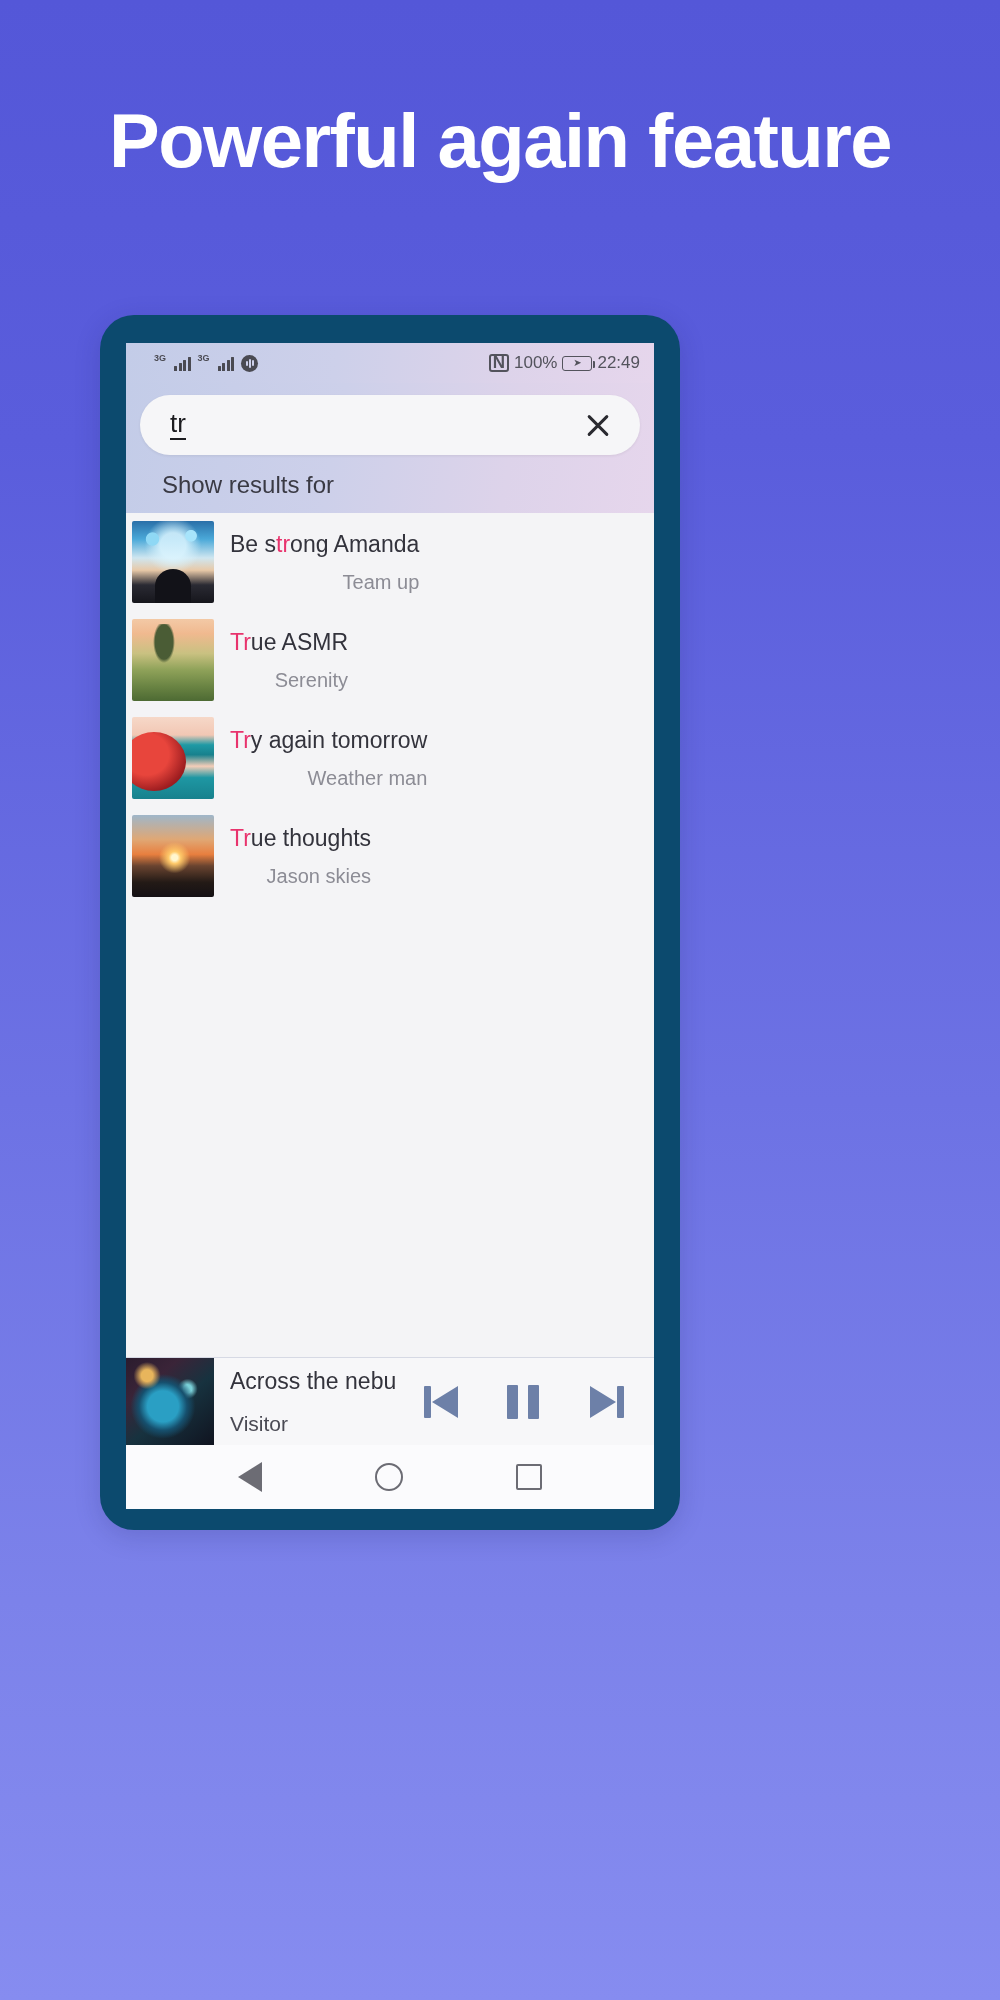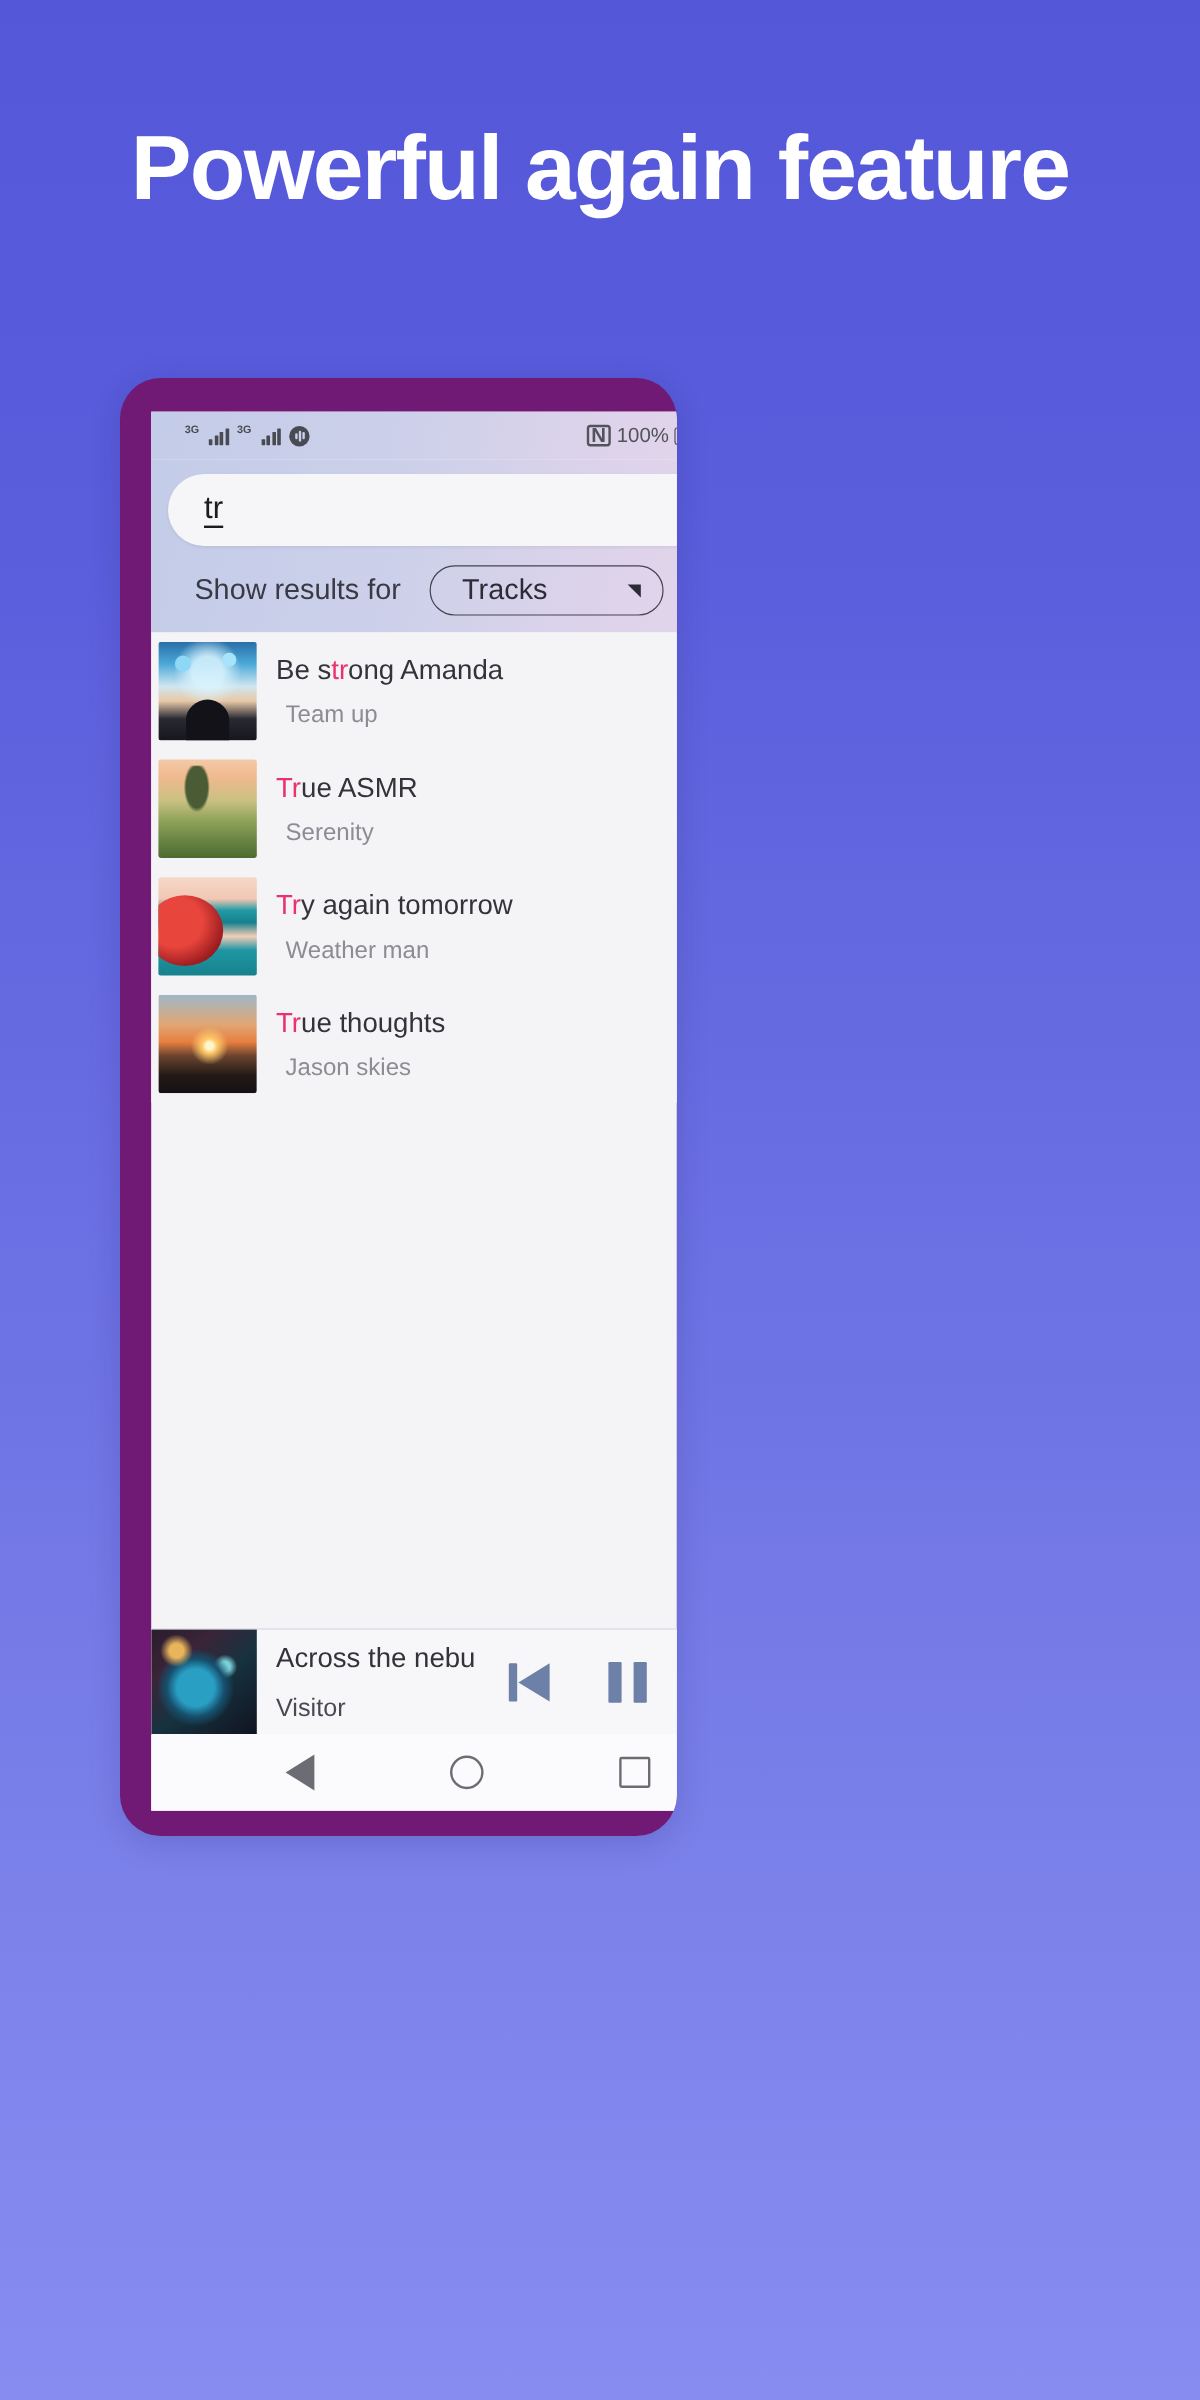--- a/index.html
+++ b/index.html
@@ -15,22 +15,22 @@
   .headline{
     position:absolute; left:0; top:96px; width:1000px;
     text-align:center; color:#ffffff;
     font-size:76px; font-weight:bold; line-height:1.18;
     letter-spacing:-1.5px;
   }
 
   
   .phone{
     position:absolute; left:100px; top:315px;
-    width:464px; height:1215px;
-    background:#701a75;
+    width:580px; height:1215px;
+    background:#0c4a6e;
     border-radius:34px;
     box-shadow:0 6px 26px rgba(30,30,90,.18);
     overflow:hidden;
     padding:42px 0 0 0;
   }
   .screen{
     position:absolute; left:26px; top:28px;
     width:528px; height:1166px;
     background:#f4f4f6;
     overflow:hidden;
@@ -86,21 +86,21 @@
   .filterlabel{ font-size:24px; color:#3a3a44; }
   .chip{
     border:1.6px solid #44444e; border-radius:22px;
     height:42px; min-width:195px;
     display:flex; align-items:center; justify-content:space-between;
     padding:0 18px 0 26px; font-size:24px; color:#2c2c36;
   }
   .chiparrow{ width:0;height:0;border-left:11px solid transparent;border-top:11px solid #2c2c36; margin-left:20px; }
 
   
-  .results{ background:#f4f4f6; }
+  .results{ background:#f4f4f6;text-align:right; }
   .row{
     display:flex; align-items:center;
     padding:7px 0 7px 6px;
     height:98px;
   }
   .thumb{ width:82px;height:82px; flex:0 0 82px; border-radius:2px; overflow:hidden; position:relative;}
   .meta{ margin-left:16px; display:flex; flex-direction:column; justify-content:center; }
   .title{ font-size:23px; color:#33333c; line-height:1.25; }
   .title .hl{ color:#e8336d; }
   .subtitle{ font-size:20px; color:#8c8c95; margin-top:12px; padding-left:8px; }
@@ -196,24 +196,20 @@
       </div>
     </div>
 
     <div class="searchhdr">
       <div class="searchbox">
         <span class="searchtext" title="Search">tr</span>
         <span class="xbtn"></span>
       </div>
       <div class="filterrow">
         <span class="filterlabel">Show results for</span>
-        <span class="chip">
-          <span>Tracks</span>
-          <span class="chiparrow"></span>
-        </span>
       </div>
     </div>
 
     <div class="results">
 
       <div class="row">
         <div class="thumb art1"></div>
         <div class="meta">
           <div class="title"><span>Be s</span><span class="hl">tr</span><span>ong Amanda</span></div>
           <div class="subtitle">Team up</div>

